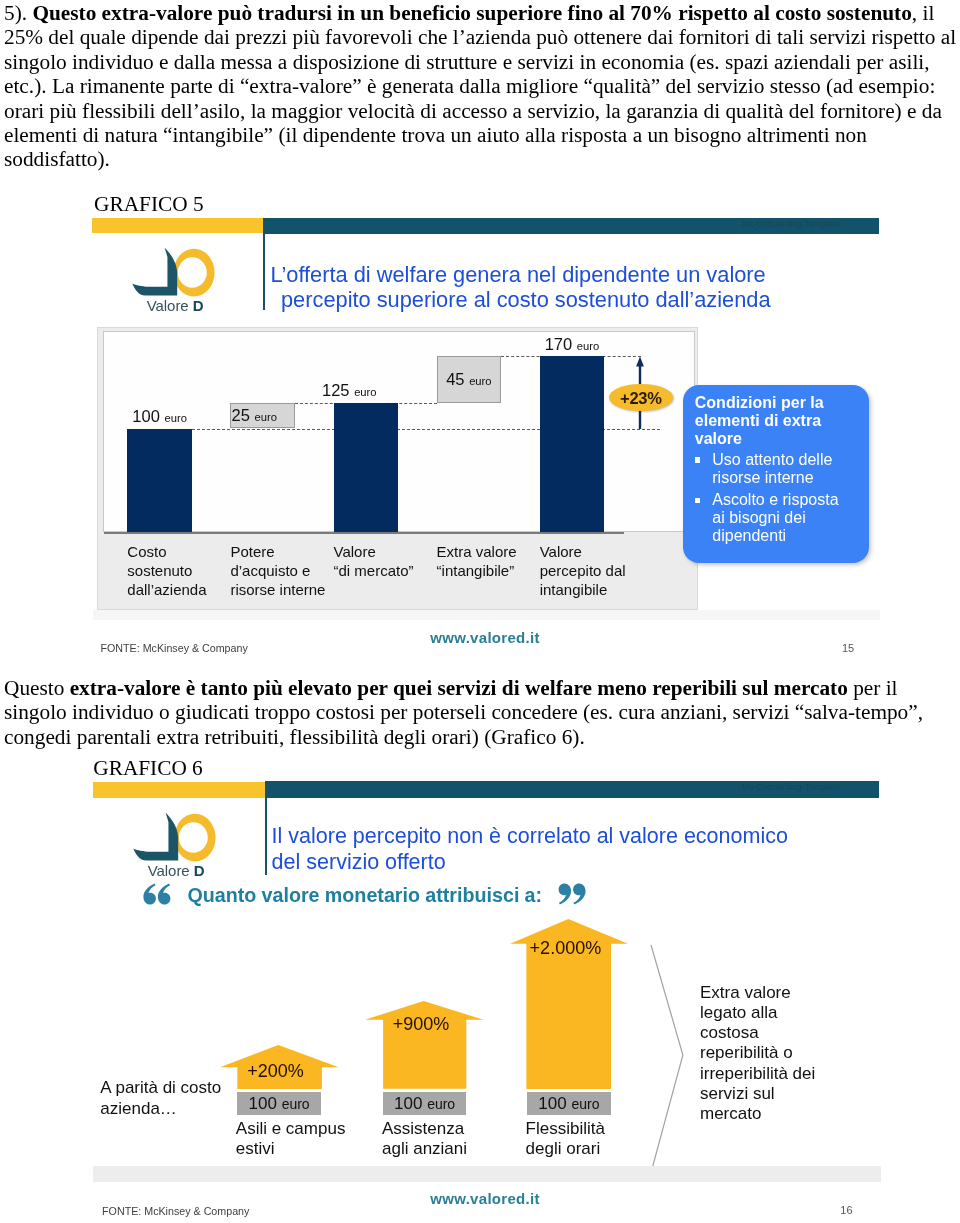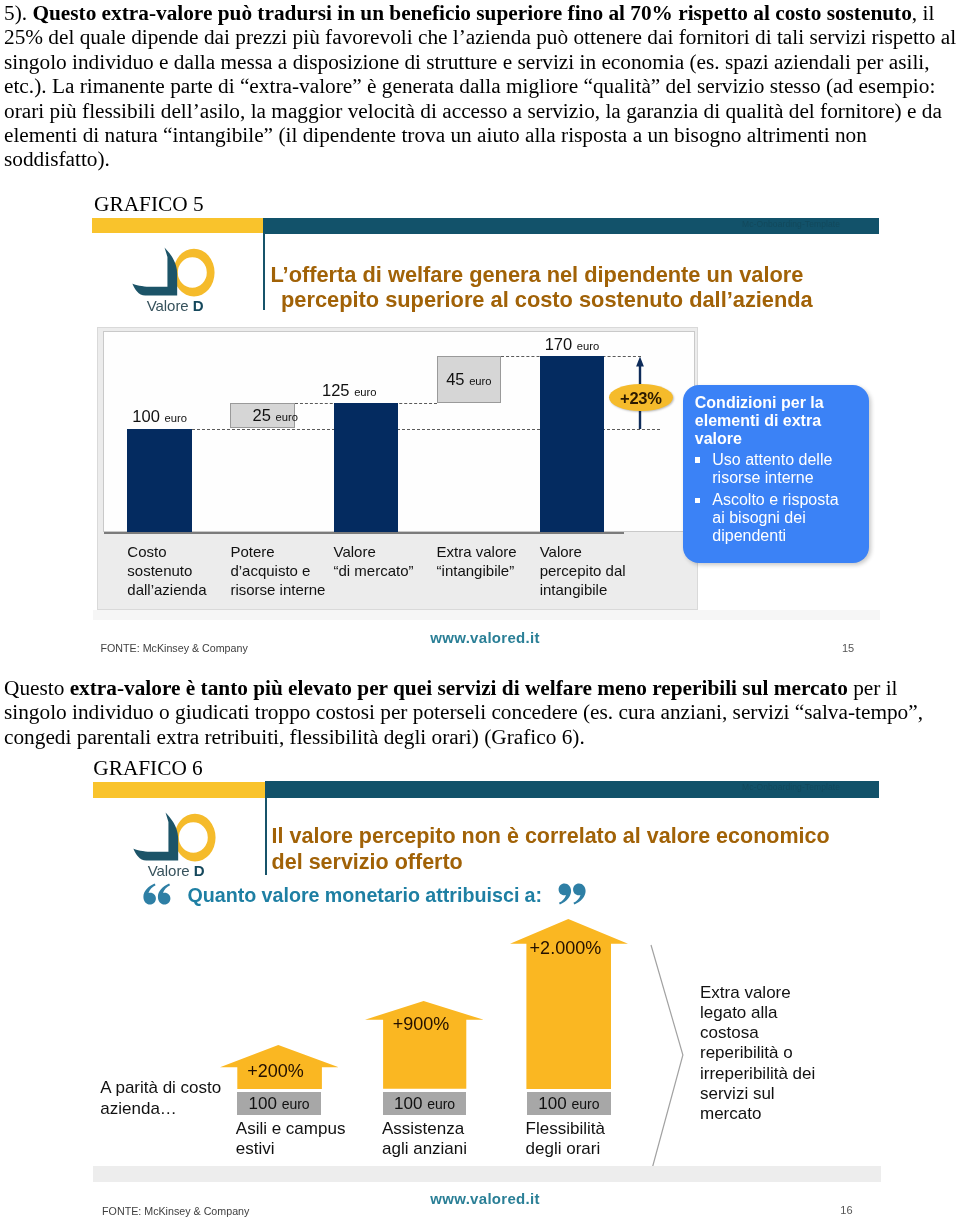--- a/index.html
+++ b/index.html
@@ -6,21 +6,21 @@
   html,body{margin:0;padding:0;}
   body{width:960px;height:1223px;background:#ffffff;font-family:"Liberation Serif",serif;-webkit-font-smoothing:antialiased;}
   .page{position:relative;width:960px;height:1223px;overflow:hidden;}
   .para{position:absolute;font-family:"Liberation Serif",serif;font-size:21.3px;line-height:24.4px;color:#000;text-align:left;}
   .para b{font-weight:bold;}
   .figcap{position:absolute;font-family:"Liberation Serif",serif;font-size:21.3px;line-height:21.3px;color:#000;white-space:nowrap;}
   .slide{position:absolute;background:#fff;}
   .sld-yellow{position:absolute;background:#F9C32C;}
   .sld-teal{position:absolute;background:#12526A;}
   .sld-vline{position:absolute;background:#17536A;width:1.7px;}
-  .sld-title{position:absolute;font-family:"Liberation Sans",sans-serif;font-weight:bold;color:#a16207;white-space:nowrap;}
+  .sld-title{position:absolute;font-family:"Liberation Sans",sans-serif;font-weight:normal;color:#1d4ed8;white-space:nowrap;}
   .wm{position:absolute;font-family:"Liberation Sans",sans-serif;color:#12404F;white-space:nowrap;letter-spacing:.1px;}
   .foot-src{position:absolute;font-family:"Liberation Sans",sans-serif;color:#3f3f3f;white-space:nowrap;}
   .foot-url{position:absolute;font-family:"Liberation Sans",sans-serif;font-weight:bold;color:#2A7F96;white-space:nowrap;letter-spacing:.3px;}
   .foot-pg{position:absolute;font-family:"Liberation Sans",sans-serif;color:#555;white-space:nowrap;}
   .logo-txt{position:absolute;font-family:"Liberation Sans",sans-serif;color:#37525C;white-space:nowrap;}
   .logo-txt b{color:#15485C;font-weight:bold;}
   .panel{position:absolute;background:#ECECEC;box-shadow:0 0 0 1px #D9D9D9;}
   .plot{position:absolute;background:#FEFEFE;}
   .bar{position:absolute;background:#042B60;}
   .gbox{position:absolute;background:#D6D6D6;border:1px solid #9A9A9A;box-sizing:border-box;}
@@ -77,21 +77,21 @@
         <div class="dash" style="left:203px;top:185.6px;width:142px;"></div>
         <div class="dash" style="left:409px;top:139.1px;width:140px;"></div>
         <div class="bar" style="left:35.3px;top:211.5px;width:64.6px;height:103.5px;"></div>
         <div class="vlab" style="left:15.3px;top:190.0px;width:104.6px;text-align:center;font-size:16.5px;"><span>100</span> <span class="u">euro</span></div>
         <div class="catlab" style="left:35.3px;top:325.0px;width:108px;">
           <div>Costo</div>
           <div>sostenuto</div>
           <div>dall’azienda</div>
         </div>
         <div class="gbox" style="left:138.4px;top:185.6px;width:64.6px;height:25.9px;"></div>
-        <div class="vlab" style="left:131px;top:189.1px;width:104.6px;text-align:center;font-size:16.5px;"><span>25</span> <span class="u">euro</span></div>
+        <div class="vlab" style="left:110px;top:189.1px;width:104.6px;text-align:center;font-size:16.5px;"><span>25</span> <span class="u">euro</span></div>
         <div class="catlab" style="left:138.4px;top:325.0px;width:108px;">
           <div>Potere</div>
           <div>d’acquisto e</div>
           <div>risorse interne</div>
         </div>
         <div class="bar" style="left:241.5px;top:185.6px;width:64.6px;height:129.4px;"></div>
         <div class="vlab" style="left:205px;top:164.1px;width:104.6px;text-align:center;font-size:16.5px;"><span>125</span> <span class="u">euro</span></div>
         <div class="catlab" style="left:241.5px;top:325.0px;width:108px;">
           <div>Valore</div>
           <div>“di mercato”</div>

